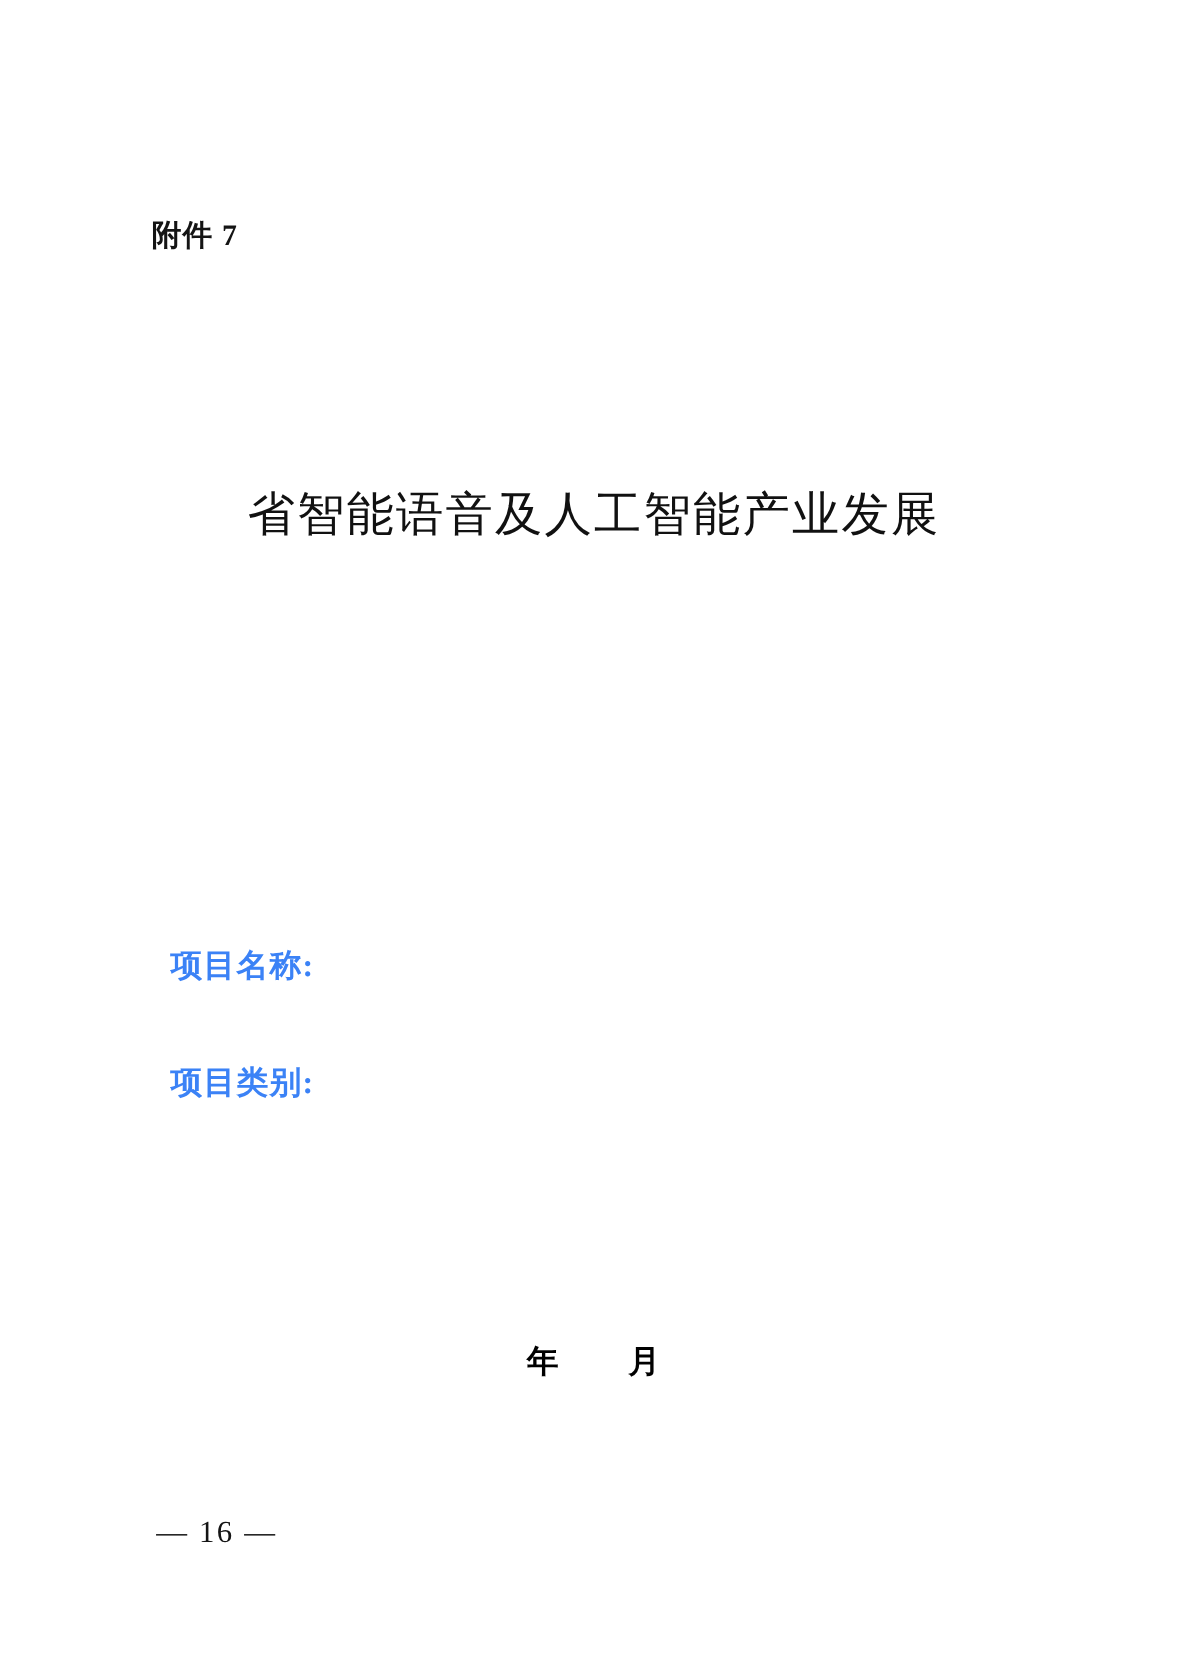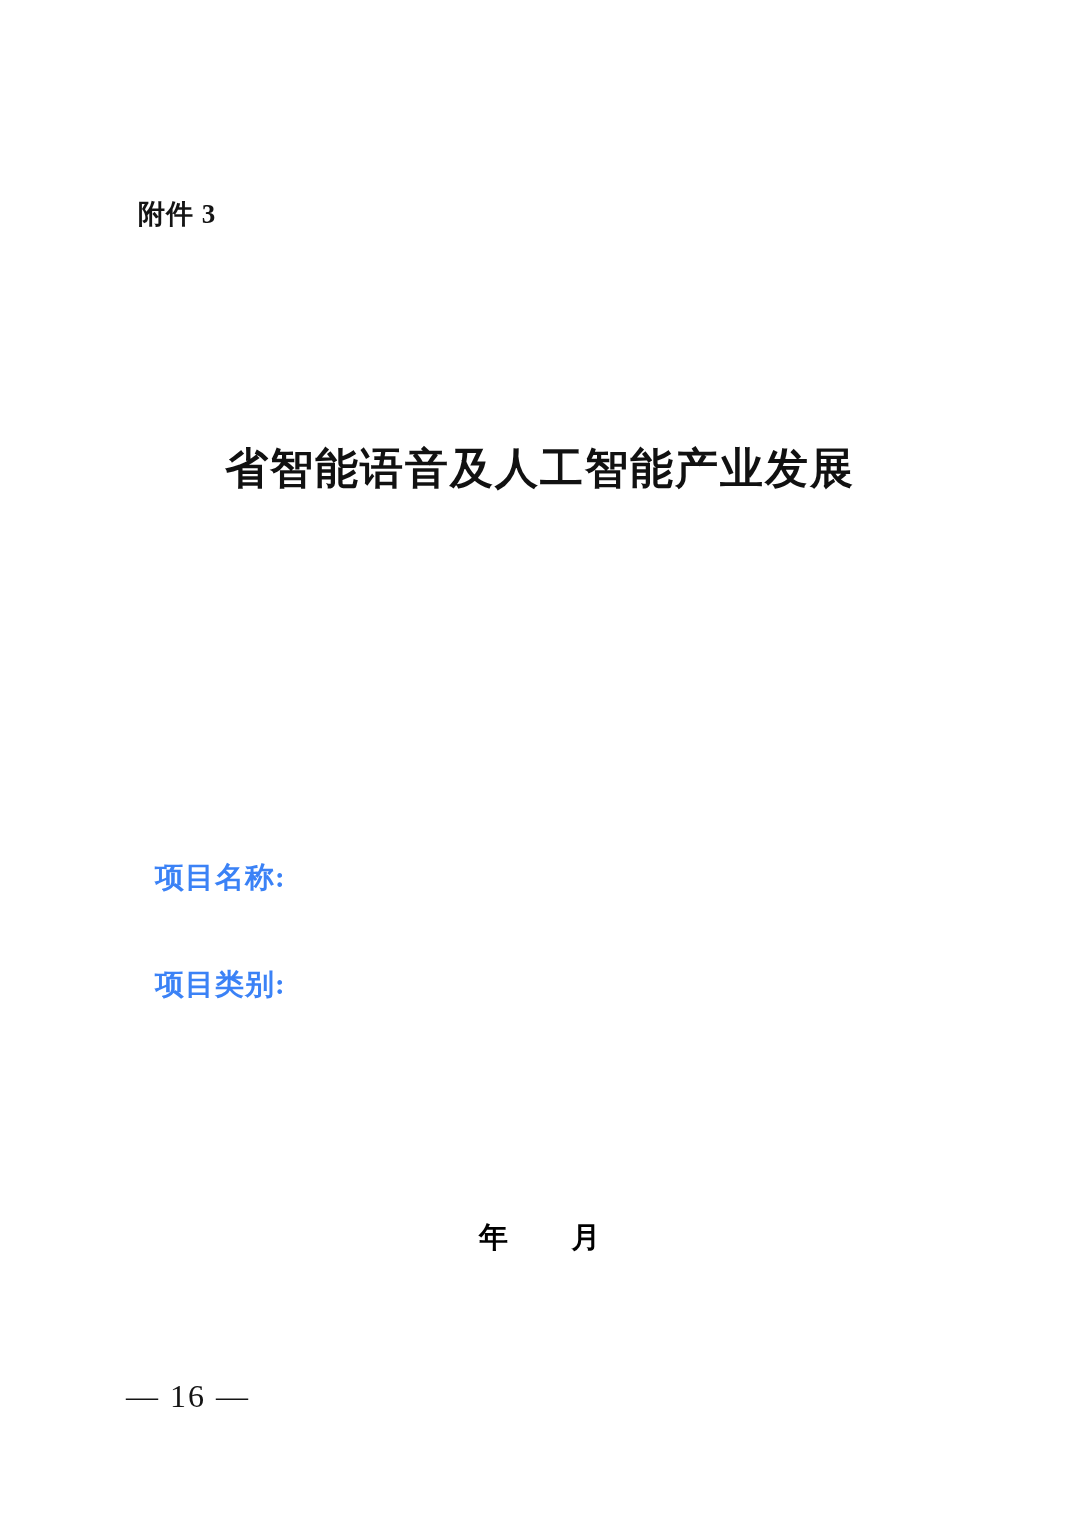--- a/index.html
+++ b/index.html
@@ -32,21 +32,21 @@
     letter-spacing: 1px;
     color: #141414;
   }
   .doc-title {
     position: absolute;
     left: 0;
     top: 424px;
     width: 1080px;
     text-align: center;
     font-size: 43px;
-    font-weight: 700;
+    font-weight: 400;
     letter-spacing: 2px;
     line-height: 90px;
     color: #111111;
   }
   .doc-title .line {
     display: block;
   }
   .fields {
     position: absolute;
     left: 155px;
@@ -76,34 +76,34 @@
     width: 1080px;
     text-align: center;
     font-size: 29px;
     font-weight: 700;
     letter-spacing: 1px;
     color: #000000;
   }
   .date-row .year-unit { margin-right: 54px; }
   .page-number {
     position: absolute;
-    left: 126px;
+    left: 142px;
     top: 1378px;
-    font-size: 32px;
+    font-size: 28px;
     letter-spacing: 2px;
     color: #141414;
     font-family: "Liberation Serif", serif;
   }
 </style>
 </head>
 <body>
 
 <div class="page">
 
-  <div class="attachment-label">附件 3</div>
+  <div class="attachment-label">附件 7</div>
 
   <div class="doc-title">
     <span class="line">省智能语音及人工智能产业发展</span>
   </div>
 
   <div class="fields">
 
     <div class="field-row">
       <span class="field-label">项目名称:</span>
       <span class="field-value"></span>

